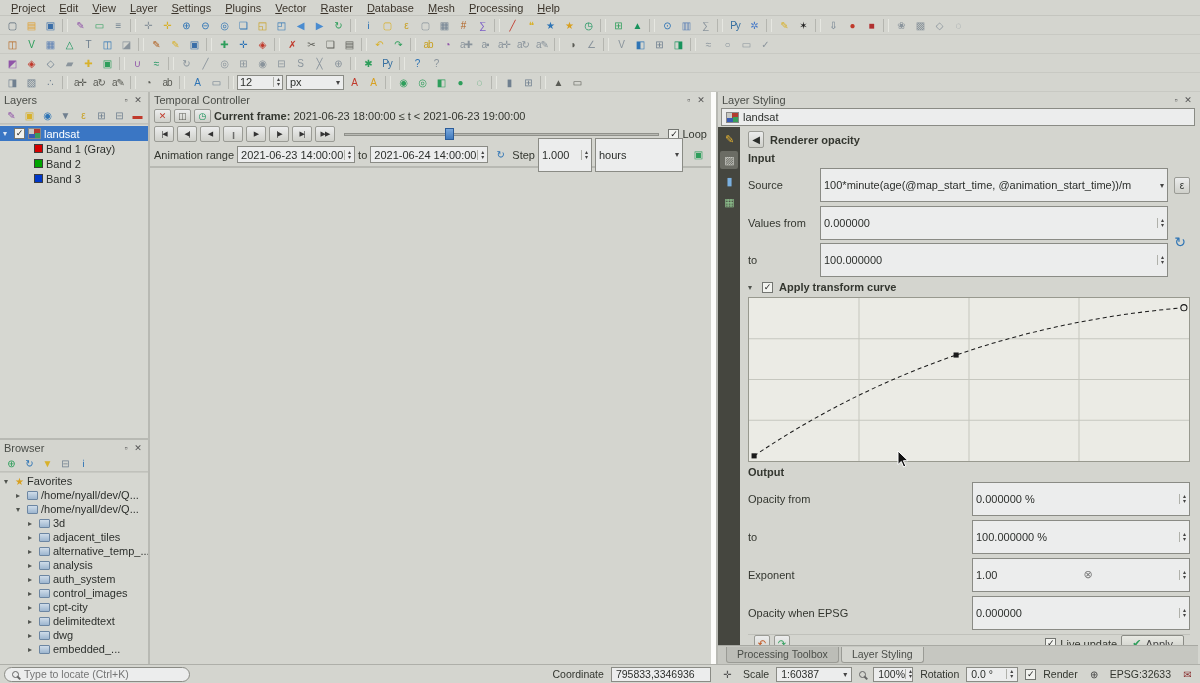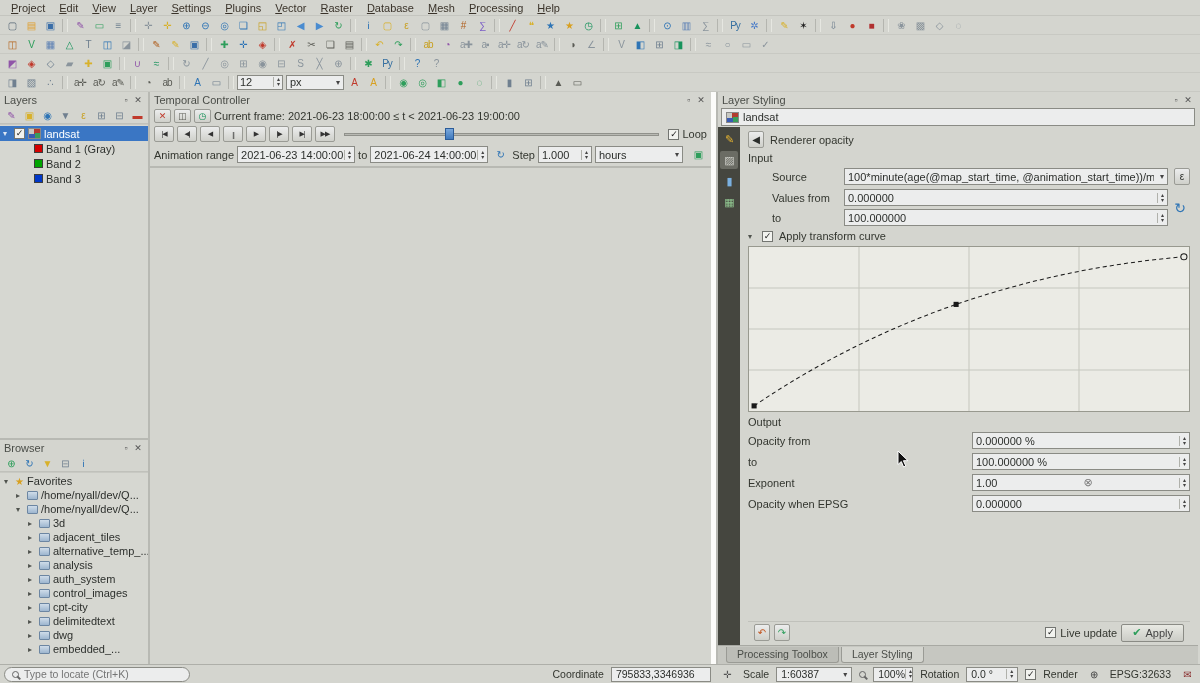--- a/index.html
+++ b/index.html
@@ -56,41 +56,41 @@
 
   
   .temporal-dock { height:76px; display:flex; flex-direction:column; background:#d4d5cf; border-bottom:2px solid #b8b9b3; }
   .tc-row { display:flex; align-items:center; gap:3px; padding:0 4px; }
   .small-btn { width:17px; height:14px; border:1px solid #9a9b95; border-radius:2px; background:linear-gradient(#eceded,#cfd0ca); display:inline-flex; align-items:center; justify-content:center; font-size:9px; cursor:default; }
   .playback-btn { width:20px; height:16px; border:1px solid #9a9b95; border-radius:2px; background:linear-gradient(#eceded,#cfd0ca); display:inline-flex; align-items:center; justify-content:center; font-size:7px; letter-spacing:-1px; color:#333; cursor:default; }
   .slider { flex:1; height:14px; position:relative; margin:0 6px; }
   .slider-track { position:absolute; left:0; right:0; top:6px; height:3px; background:#b8b9b3; border:1px solid #90918b; }
   .slider-handle { position:absolute; top:1px; width:9px; height:12px; background:linear-gradient(#7aa8dc,#3f79bd); border:1px solid #2c5c98; }
   .dt-box { height:17px; background:#eceded; border:1px solid #8a8b85; display:flex; align-items:center; padding:0 3px; width:118px; }
-  .field-box { height:17px; background:#eceded; border:1px solid #8a8b85; display:flex; align-items:center; padding:0 3px;gap:6px; }
+  .field-box { height:34px; background:#eceded; border:1px solid #8a8b85; display:flex; align-items:center; padding:0 3px;gap:6px; }
   .lbl { color:#33362f; white-space:nowrap; }
-  .b { font-weight:normal; }
+  .b { font-weight:bold; }
 
   
   .map-canvas { flex:1; position:relative; background:#fcfcfa; overflow:hidden; }
   .map-image { position:absolute; left:88px; top:52px; width:362px; height:365px; background:#d9ded3; border:1px solid #cdd2c7;
      background-image:repeating-linear-gradient(45deg, rgba(90,100,80,.05) 0 2px, transparent 2px 5px),
                       repeating-linear-gradient(-45deg, rgba(120,130,110,.05) 0 3px, transparent 3px 7px); }
 
   
   .styling-dock { flex:1; display:flex; flex-direction:column; min-height:0; }
   .layer-combo-row { padding:1px 3px; }
   .layer-combo { height:18px; border:1px solid #8a8b85; background:#eceded; display:flex; align-items:center; gap:4px; padding:0 4px; }
   .styling-body { flex:1; display:flex; min-height:0; }
   .strip { width:22px; background:#45463f; display:flex; flex-direction:column; align-items:center; gap:3px; padding-top:3px; }
   .strip .ticon { width:18px; height:18px; font-size:11px; }
   .strip .ticon.sel { background:#6b6c64; }
   .styling-main { flex:1; display:flex; flex-direction:column; gap:4px; padding:4px 8px 2px 8px; min-width:0; }
   .field-row { display:flex; align-items:center; gap:6px; }
-  .in-label { width:66px; flex:none; color:#33362f;margin-left:24px; }
+  .in-label { width:66px; flex:none; color:#33362f; }
   .out-label { width:218px; flex:none; color:#33362f; }
   .grow { flex:1; min-width:0; }
   .sq-btn { width:16px; height:17px; border:1px solid #9a9b95; border-radius:2px; background:linear-gradient(#eceded,#cfd0ca); display:inline-flex; align-items:center; justify-content:center; font-size:10px; flex:none; }
   .values-block { display:flex; gap:2px; }
   .values-rows { flex:1; display:flex; flex-direction:column; gap:3px; min-width:0; }
   .refresh-col { width:20px; display:flex; align-items:center; justify-content:center; color:#2e74b5; font-size:14px; }
   .curve-box { height:166px; border:1px solid #98998f; background:#ebebe5; }
   .curve-box svg { display:block; width:100%; height:100%; }
   .gridline { stroke:#c6c7bf; stroke-width:1; }
   #curve-path { stroke:#1a1a1a; fill:none; stroke-dasharray:4 3; stroke-width:1; }

